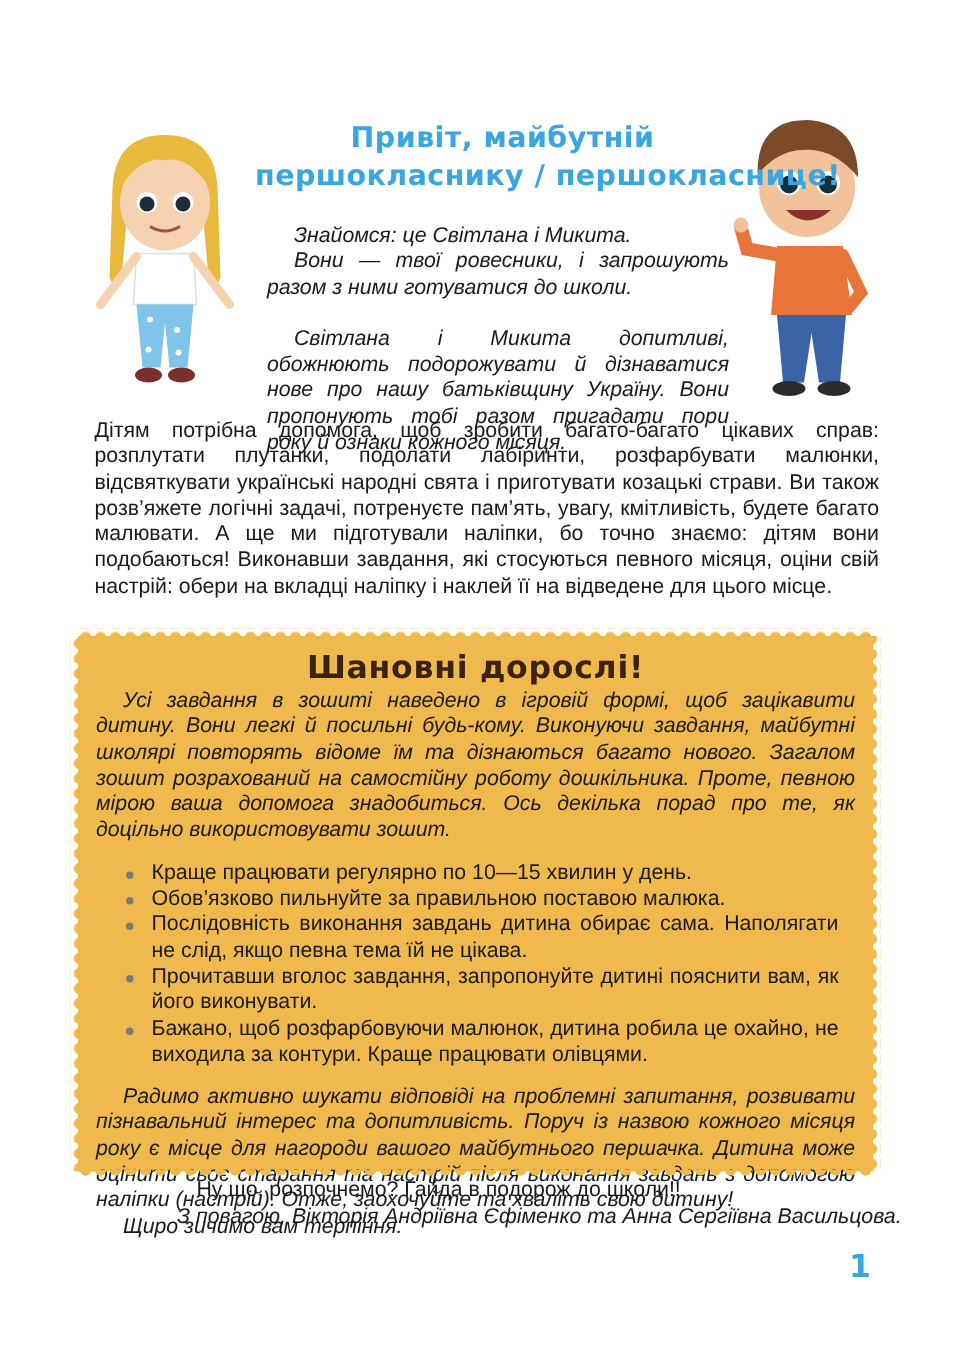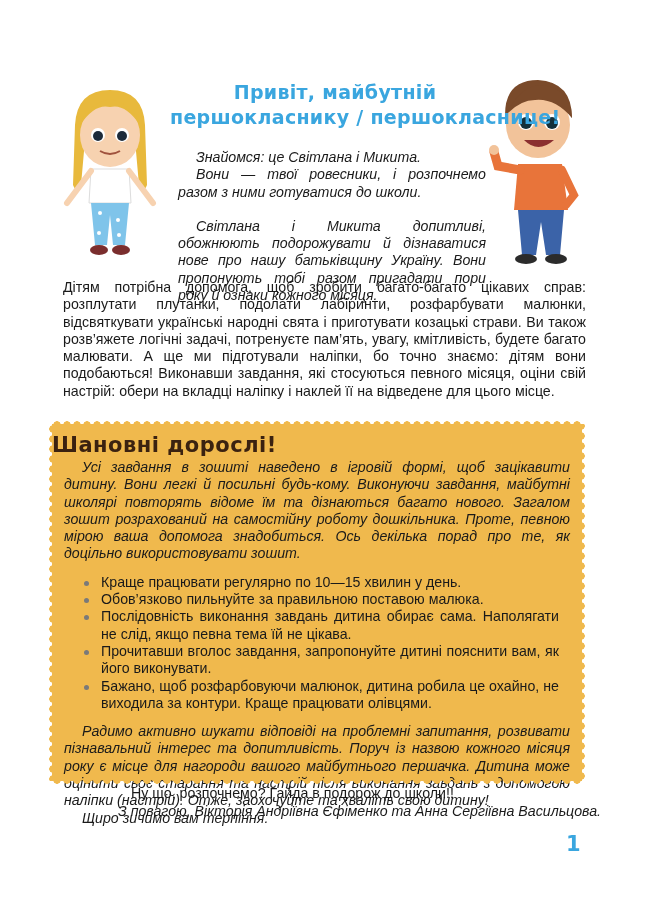--- a/index.html
+++ b/index.html
@@ -26,21 +26,21 @@
            background: radial-gradient(circle at 5px 6px, #f0b94d 3.5px, transparent 4px) repeat-x;
            background-size: 10px 6px; }
     .box::before { top: -5px; }
     .box::after { bottom: -5px; transform: rotate(180deg); }
     .edge-l, .edge-r { position: absolute; top: 0; bottom: 0; width: 6px;
            background: radial-gradient(circle at 6px 5px, #f0b94d 3.5px, transparent 4px) repeat-y;
            background-size: 6px 10px; }
     .edge-l { left: -5px; }
     .edge-r { right: -5px; transform: rotate(180deg); }
 
-    .box-title { position: absolute; left: 0; right: 0; top: 9px; 
+    .box-title { position: absolute; left: 0; right: 0; top: 9px; text-align: center;
                  font-family: "DejaVu Sans", sans-serif; font-weight: bold; font-size: 21px;
                  color: #3b2210; letter-spacing: 0.5px; }
     .box-body { position: absolute; left: 12px; top: 35px; width: 506px; }
     .box-body ul { margin: 11px; padding: 0 0 0 26px; list-style: none; }
     .box-body li { position: relative; }
     .box-body li::before { content: ""; position: absolute; left: -17px; top: 7px; width: 5px; height: 5px;
                  border-radius: 50%; background: #7a7a7a; }
 
     .outro { position: absolute; left: 93px; top: 785px; font-size: 14.2px; line-height: 17.3px; margin-left: 38px; }
     .sign { position: absolute; left: 118px; top: 803px; font-size: 14.2px; line-height: 17.3px; font-style: italic; }
@@ -93,21 +93,21 @@
     <ellipse cx="76" cy="189" rx="11" ry="5" fill="#2b2b2b"></ellipse>
   </svg>
 
   <div class="title">
     <div>Привіт, майбутній</div>
     <div>першокласнику / першокласнице!</div>
   </div>
 
   <div class="intro txt">
     <p class="ind">Знайомся: це Світлана і Микита.</p>
-    <p class="ind">Вони — твої ровесники, і розпочнемо разом з ними готуватися до школи.</p>
+    <p class="ind">Вони — твої ровесники, і запрошують разом з ними готуватися до школи.</p>
     <div class="gap"></div>
     <p class="ind">Світлана і Микита допитливі, обожнюють подорожувати й дізнаватися нове про нашу батьківщину Україну. Вони пропонують тобі разом пригадати пори року й ознаки кожного місяця.</p>
   </div>
 
   <div class="full txt">
     <p>Дітям потрібна допомога, щоб зробити багато-багато цікавих справ: розплутати плутанки, подолати лабіринти, розфарбувати малюнки, відсвяткувати українські народні свята і приготувати козацькі страви. Ви також розв’яжете логічні задачі, потренуєте пам’ять, увагу, кмітливість, будете багато малювати. А ще ми підготували наліпки, бо точно знаємо: дітям вони подобаються! Виконавши завдання, які стосуються певного місяця, оціни свій настрій: обери на вкладці наліпку і наклей її на відведене для цього місце.</p>
   </div>
 
   <div class="box">
     <div class="edge-l"></div>

